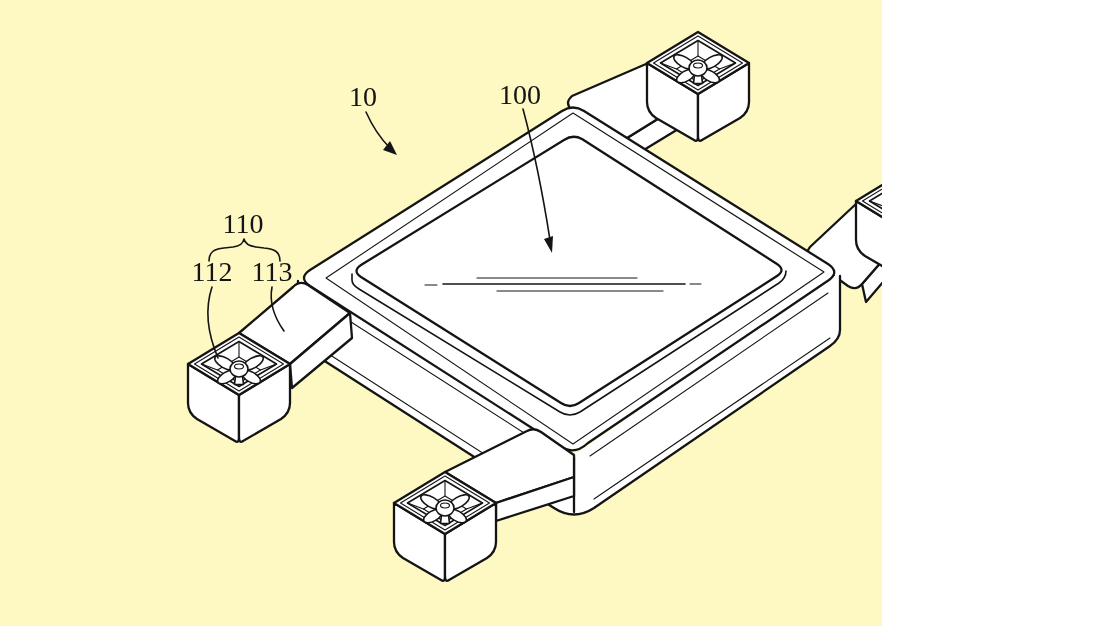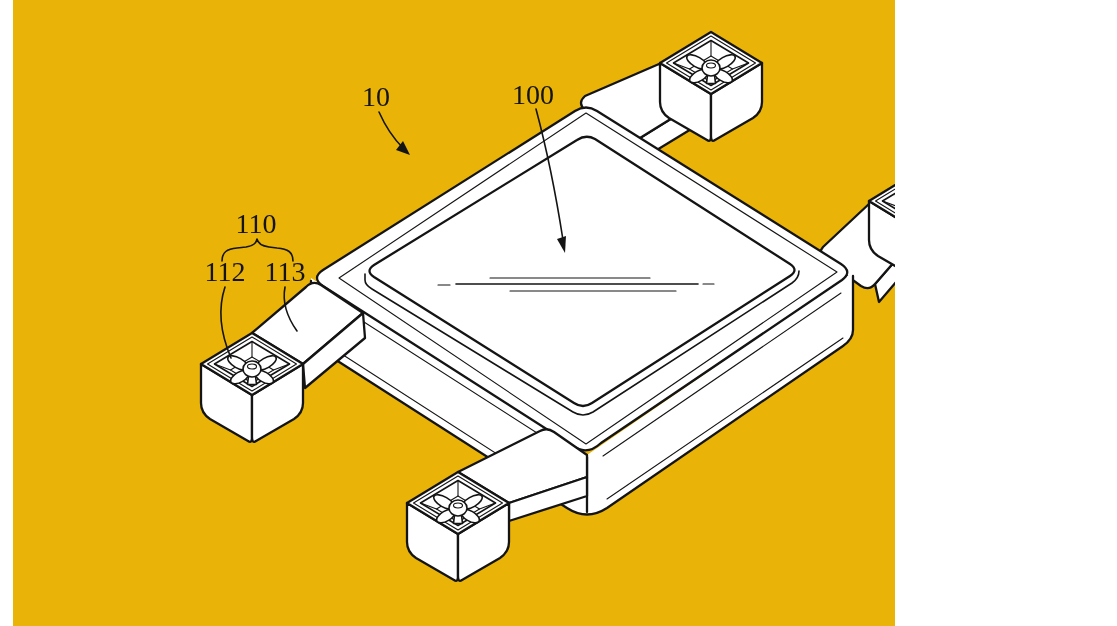--- a/index.html
+++ b/index.html
@@ -4,23 +4,22 @@
 <style>
   html, body {
     margin: 0;
     padding: 0;
     background: #ffffff;
   }
   .stage {
     position: relative;
     width: 882px;
     height: 626px;
-    background: #eab308;
+    background: #fef9c3;
     overflow: hidden;
-    margin-left: 13px;
   }
   svg { display: block; }
   
   .s2  { stroke: currentColor; stroke-width: 2.3; fill: none; }
   .s16 { stroke: currentColor; stroke-width: 1.6; fill: none; }
   .s1  { stroke: currentColor; stroke-width: 1.1; fill: none; }
   .f   { fill: #ffffff; }
   .fo  { fill: none; }
   .ink { stroke-linejoin: round; stroke-linecap: round; }
   .reflabel {

